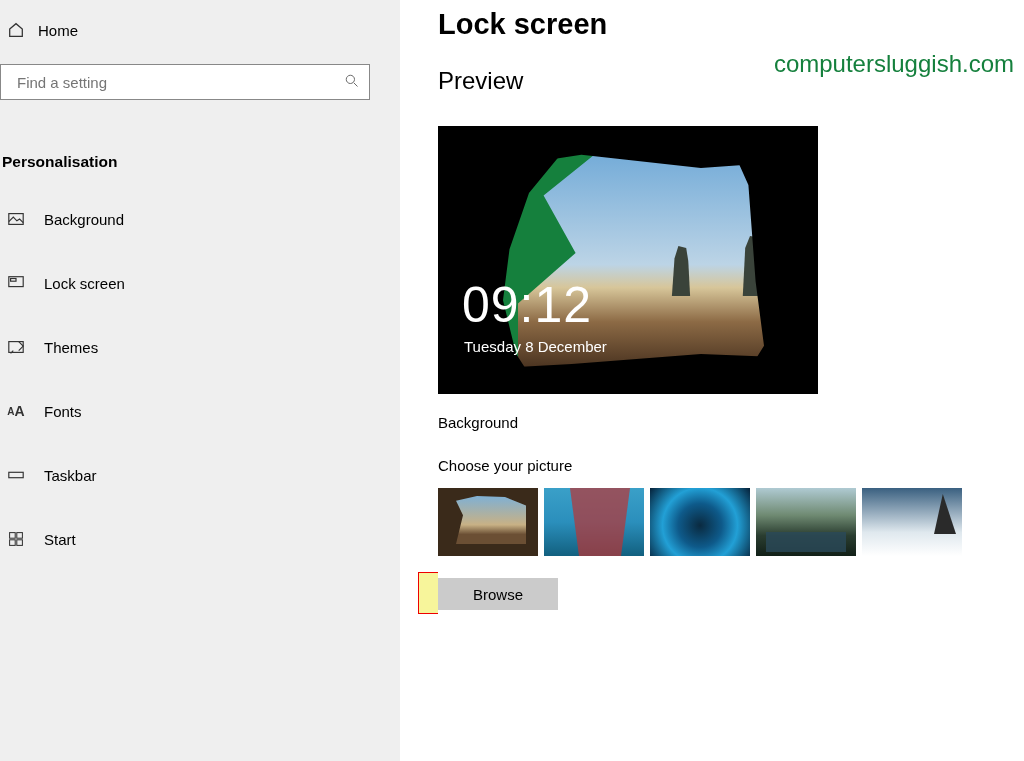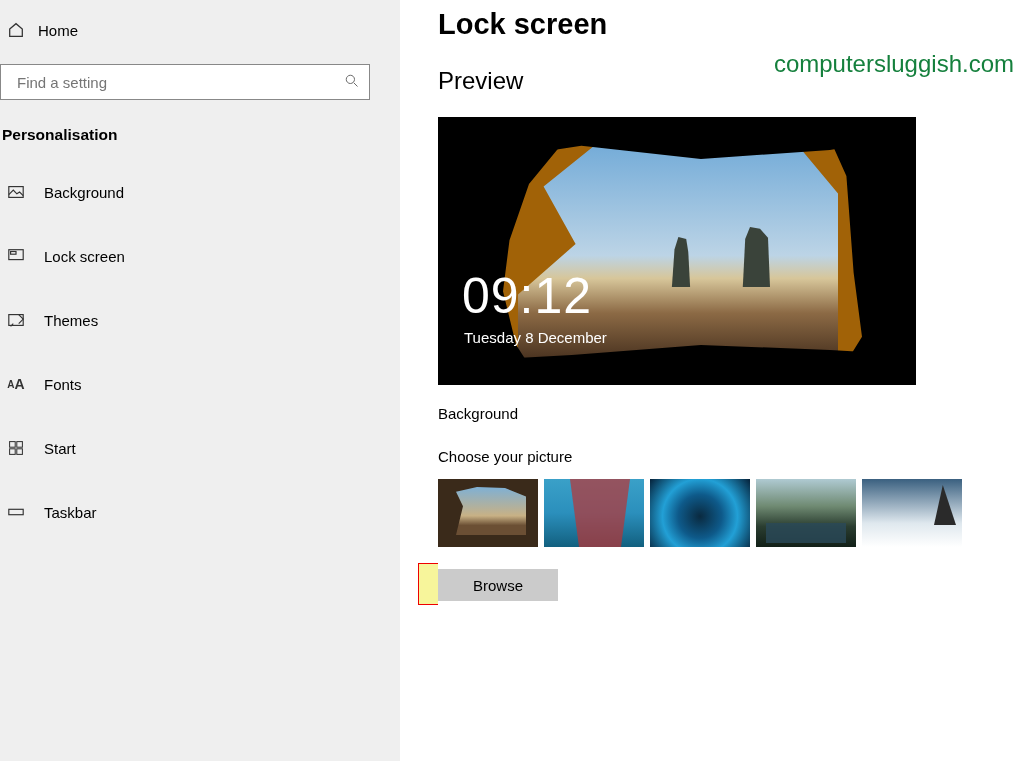--- a/index.html
+++ b/index.html
@@ -29,21 +29,21 @@
     border:1px solid #888; background:#fff;
     display:flex; align-items:center; justify-content:space-between;
     padding:0 10px 0 14px; color:#666;
   }
   .search-box input {
     border:none; outline:none; background:transparent;
     font-size:15px; color:#4d7c0f; width:300px; font-family:inherit;
   }
   .category {
     font-weight:600; font-size:15.5px;
-    margin-top:26px; margin-bottom:28px;
+    margin-top:53px; margin-bottom:28px;
     padding-left:2px;
   }
   .nav-item {
     display:flex; align-items:center; gap:18px;
     padding:10px 0 10px 6px;
     margin-bottom:24px;
     font-size:15px;
     position:relative;
   }
   .nav-item.selected .nav-highlight-box {
@@ -59,22 +59,22 @@
   }
   .page-title {
     font-size:29px; font-weight:600; margin-top:8px;
   }
   .watermark {
     position:absolute; right:10px; top:14px;
     font-size:24px; color:#15803d; font-family:Arial, sans-serif;margin-top:36px;
   }
   .section-label { font-size:24px; margin-top:26px; }
   .preview-box {
-    width:478px; height:268px; margin-top:22px;
-    background:#a16207; position:relative; overflow:hidden;
+    width:380px; height:268px; margin-top:31px;
+    background:#15803d; position:relative; overflow:hidden;
   }
   .sky {
     position:absolute; left:80px; top:12px; width:320px; height:230px;
     background:linear-gradient(#6aa6d6 0%, #bcd4e6 55%, #d7c69a 65%, #8c6a45 80%, #4a3320 100%);
     clip-path: polygon(18% 50%, 8% 25%, 25% 6%, 55% 0%, 88% 8%, 100% 28%, 100% 100%, 0% 100%, 0% 72%);
   }
   .rock1, .rock2 {
     position:absolute; background:#3a433a;
   }
   .rock1 { left:230px; top:120px; width:26px; height:50px; clip-path:polygon(40% 0%,70% 4%,78% 30%,85% 100%,15% 100%,25% 25%);}
@@ -204,37 +204,37 @@
   <div class="nav-item">
     <span class="nav-icon" style="font-size:12px;font-weight:600;">
       <span style="font-size:10px;">A</span>
         <span style="font-size:14px;">A</span>
     </span>
     <span class="nav-label">Fonts</span>
   </div>
 
   <div class="nav-item">
     <span class="nav-icon">
+      <svg width="18" height="18" viewBox="0 0 20 20" fill="none" stroke="currentColor" stroke-width="1.3">
+        <rect x="2" y="7" width="16" height="6"></rect>
+      </svg>
+    </span>
+    <span class="nav-label">Taskbar</span>
+  </div>
+
+  <div class="nav-item">
+    <span class="nav-icon">
       <svg width="16" height="16" viewBox="0 0 20 20" fill="none" stroke="currentColor" stroke-width="1.3">
         <rect x="2" y="2" width="7" height="7"></rect>
           <rect x="11" y="2" width="7" height="7"></rect>
         <rect x="2" y="11" width="7" height="7"></rect>
           <rect x="11" y="11" width="7" height="7"></rect>
       </svg>
     </span>
     <span class="nav-label">Start</span>
-  </div>
-
-  <div class="nav-item">
-    <span class="nav-icon">
-      <svg width="18" height="18" viewBox="0 0 20 20" fill="none" stroke="currentColor" stroke-width="1.3">
-        <rect x="2" y="7" width="16" height="6"></rect>
-      </svg>
-    </span>
-    <span class="nav-label">Taskbar</span>
   </div>
 </div>
 
 <div class="main">
   <div class="page-title">Lock screen</div>
   <div class="watermark">computersluggish.com</div>
 
   <div class="section-label">Preview</div>
 
   <div class="preview-box">

